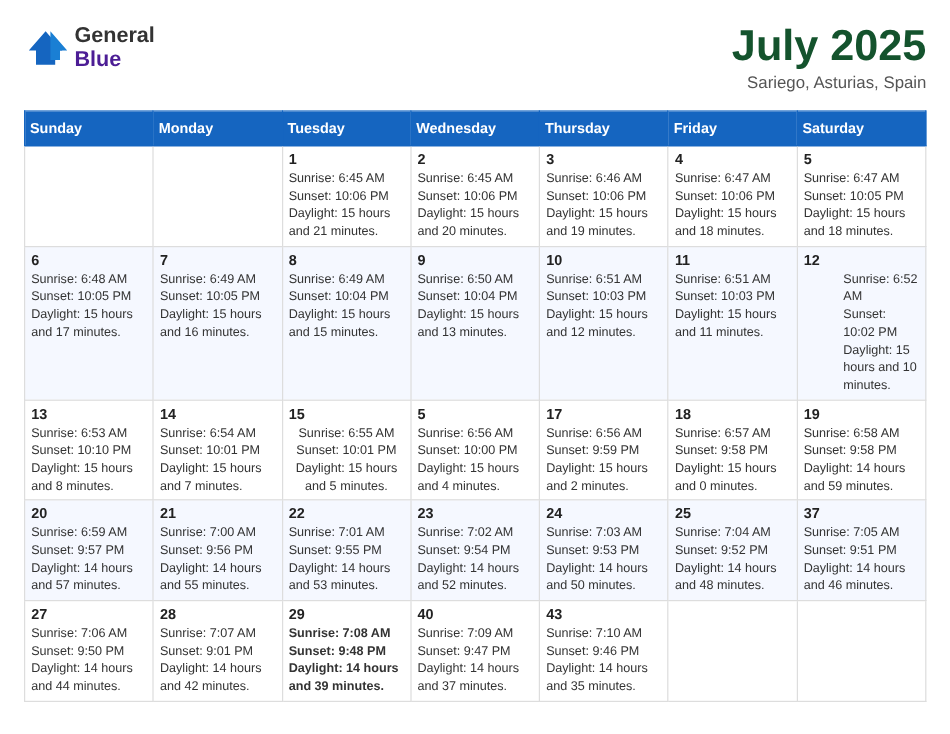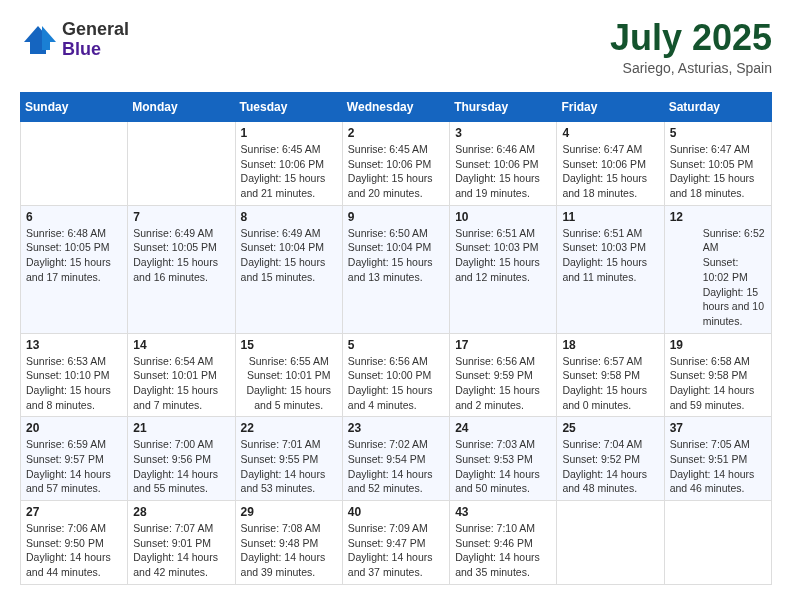--- a/index.html
+++ b/index.html
@@ -292,21 +292,21 @@
 Daylight: 14 hours and 44 minutes.</div>
         </td>
         <td>
           <span class="day-num">28</span>
           <div class="day-info" style="white-space: pre-line;">Sunrise: 7:07 AM
 Sunset: 9:01 PM
 Daylight: 14 hours and 42 minutes.</div>
         </td>
         <td>
           <span class="day-num">29</span>
-          <div class="day-info" style="white-space: pre-line;">Sunrise: 7:08 AM
+          <div class="day-info" style="white-space: pre-line; font-weight: bold;">Sunrise: 7:08 AM
 Sunset: 9:48 PM
 Daylight: 14 hours and 39 minutes.</div>
         </td>
         <td>
           <span class="day-num">40</span>
           <div class="day-info" style="white-space: pre-line;">Sunrise: 7:09 AM
 Sunset: 9:47 PM
 Daylight: 14 hours and 37 minutes.</div>
         </td>
         <td>

